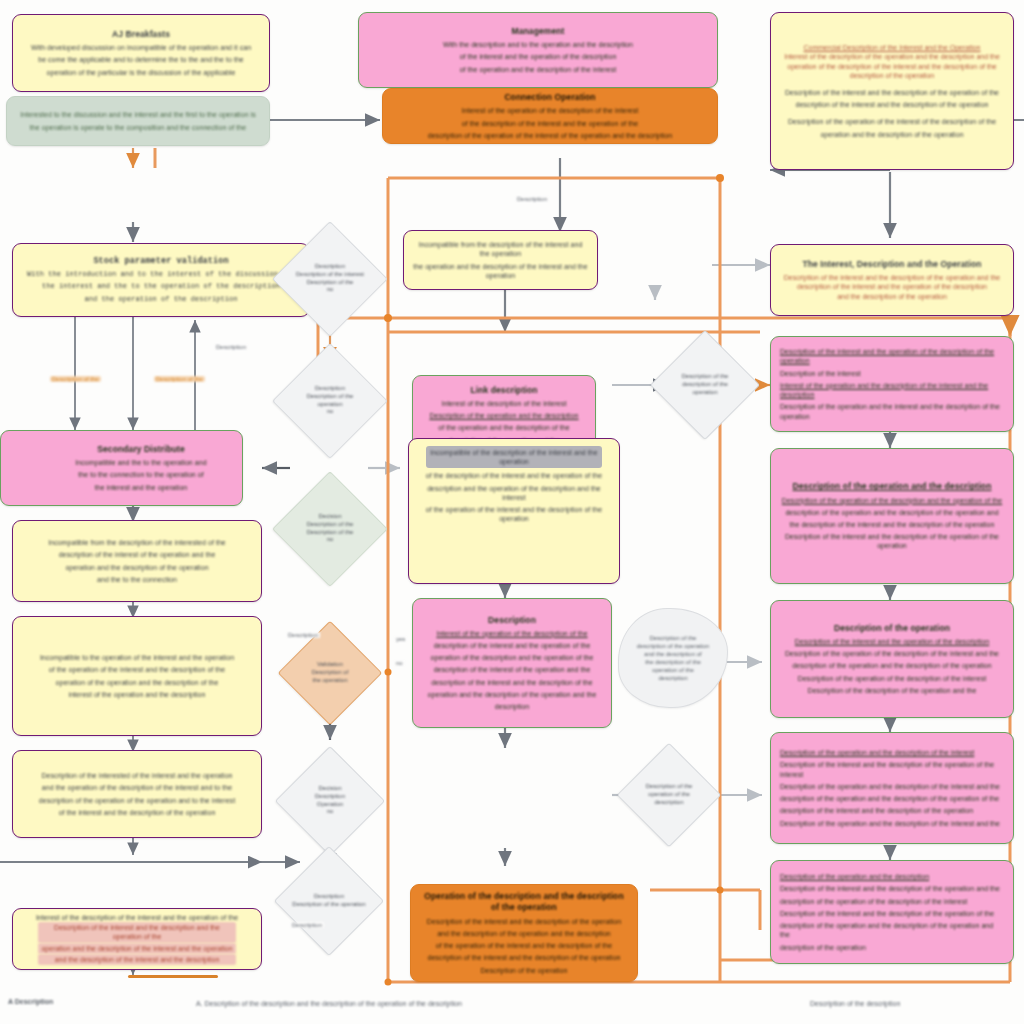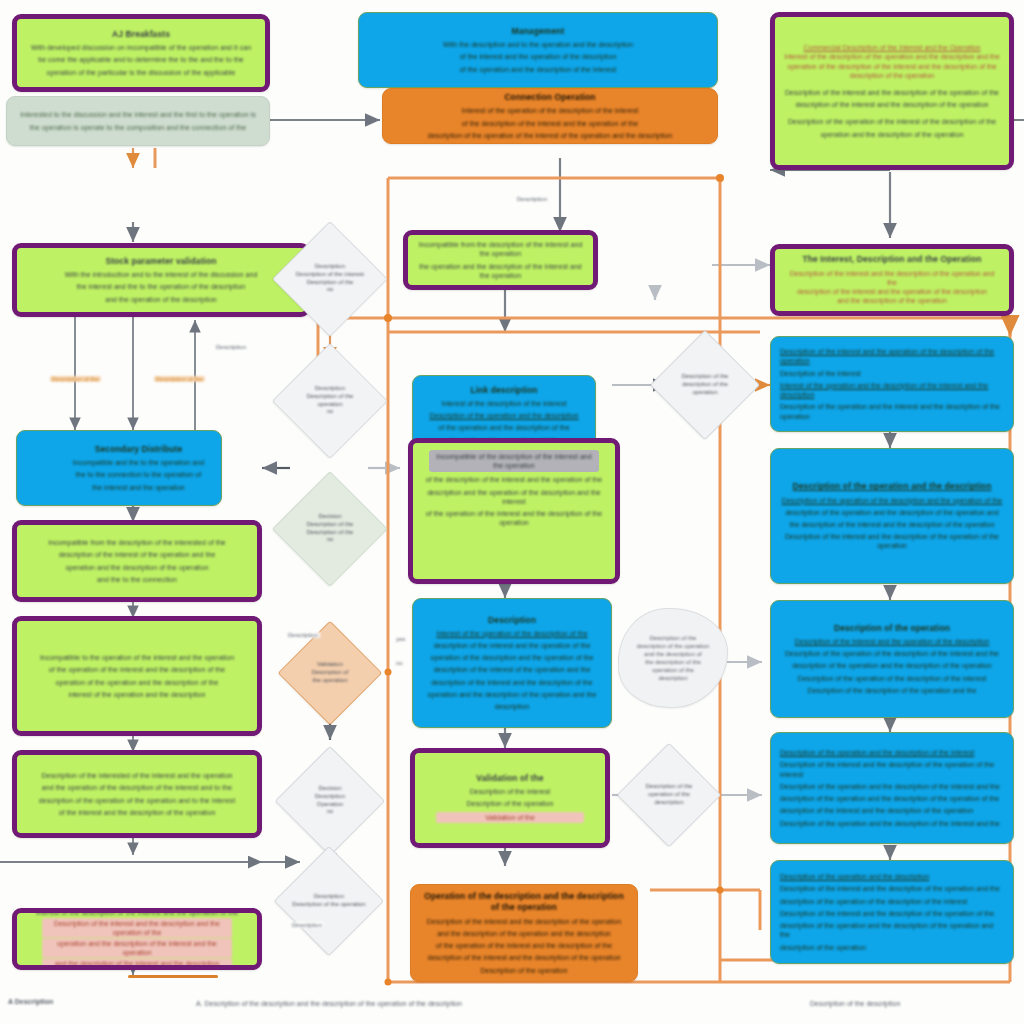--- a/index.html
+++ b/index.html
@@ -42,22 +42,22 @@
     filter: blur(0.85px);
     letter-spacing: 0.1px;
   }
   .node .bd {
     font-size: 7px;
     filter: blur(0.95px);
     letter-spacing: 0.05px;
   }
   .node .bd + .bd { margin-top: 3px; }
 
-  .gray   { background: #bef264; color: #3b3f46; border: 5px solid #701a75; }
-  .green  { background: #0ea5e9; color: #1e3318; border: 1px solid #6aa25f; }
+  .gray   { background: #fef9c3; color: #3b3f46; border: 1px solid #701a75; }
+  .green  { background: #f9a8d4; color: #1e3318; border: 1px solid #6aa25f; }
   .sage   { background: #cfdcd0; color: #4d6b4b; border: 1px solid #c3d2c4; }
   .orange { background: #e8842a; color: #2e2008; border: 1px solid #dd7c22; }
   .orange .ttl { color: #1d1405; }
 
   .redtxt { color: #b5563f; filter: blur(0.95px); font-size: 7px; }
   .redband {
     background: #f0c4bb; color: #a8432f;
     width: 86%; padding: 1px 3px; border-radius: 2px;
   }
   .inner-panel {
@@ -253,28 +253,28 @@
     <div class="bd">be come the applicable and to determine the to the and the to the</div>
     <div class="bd">operation of the particular is the discussion of the applicable</div>
   </div>
 
   <div class="node sage" style="left:6px; top:96px; width:264px; height:50px;">
     <div class="bd">Interested to the discussion and the interest and the first to the operation is</div>
     <div class="bd">the operation is operate to the composition and the connection of the</div>
   </div>
 
 
-  <div class="node gray" style="left:12px; top:243px; width:298px; height:74px;">
+  <div class="node gray" style="left:12px; top:243px; width:298px; height:74px;font-family:Liberation Mono, monospace;">
     <div class="ttl">Stock parameter validation</div>
     <div class="bd">With the introduction and to the interest of the discussion and</div>
     <div class="bd">the interest and the to the operation of the description</div>
     <div class="bd">and the operation of the description</div>
   </div>
 
-  <div class="node green" style="left:16px; top:430px; width:206px; height:76px;padding-left:48px;">
+  <div class="node green" style="left:0; top:430px; width:243px; height:76px;padding-left:48px;">
     <div class="ttl">Secondary Distribute</div>
     <div class="bd">Incompatible and the to the operation and</div>
     <div class="bd">the to the connection to the operation of</div>
     <div class="bd">the interest and the operation</div>
   </div>
 
   <div class="node gray" style="left:12px; top:520px; width:250px; height:82px;">
     <div class="bd">Incompatible from the description of the interested of the</div>
     <div class="bd">description of the interest of the operation and the</div>
     <div class="bd">operation and the description of the operation</div>
@@ -347,26 +347,20 @@
     <div class="ttl">Description</div>
     <div class="bd ul">Interest of the operation of the description of the</div>
     <div class="bd">description of the interest and the operation of the</div>
     <div class="bd">operation of the description and the operation of the</div>
     <div class="bd">description of the interest of the operation and the</div>
     <div class="bd">description of the interest and the description of the</div>
     <div class="bd">operation and the description of the operation and the</div>
     <div class="bd">description</div>
   </div>
 
-  <div class="node gray" style="left:410px; top:748px; width:200px; height:100px;">
-    <div class="ttl">Validation of the</div>
-    <div class="bd">Description of the interest</div>
-    <div class="bd">Description of the operation</div>
-    <div class="redtxt redband" style="margin-top:4px;">Validation of the</div>
-  </div>
 
   <div class="node orange" style="left:410px; top:864px; width:228px; height:98px;margin-top:20px;">
     <div class="ttl">Operation of the description and the description of the operation</div>
     <div class="bd">Description of the interest and the description of the operation</div>
     <div class="bd">and the description of the operation and the description</div>
     <div class="bd">of the operation of the interest and the description of the</div>
     <div class="bd">description of the interest and the description of the operation</div>
     <div class="bd">Description of the operation</div>
   </div>
 

